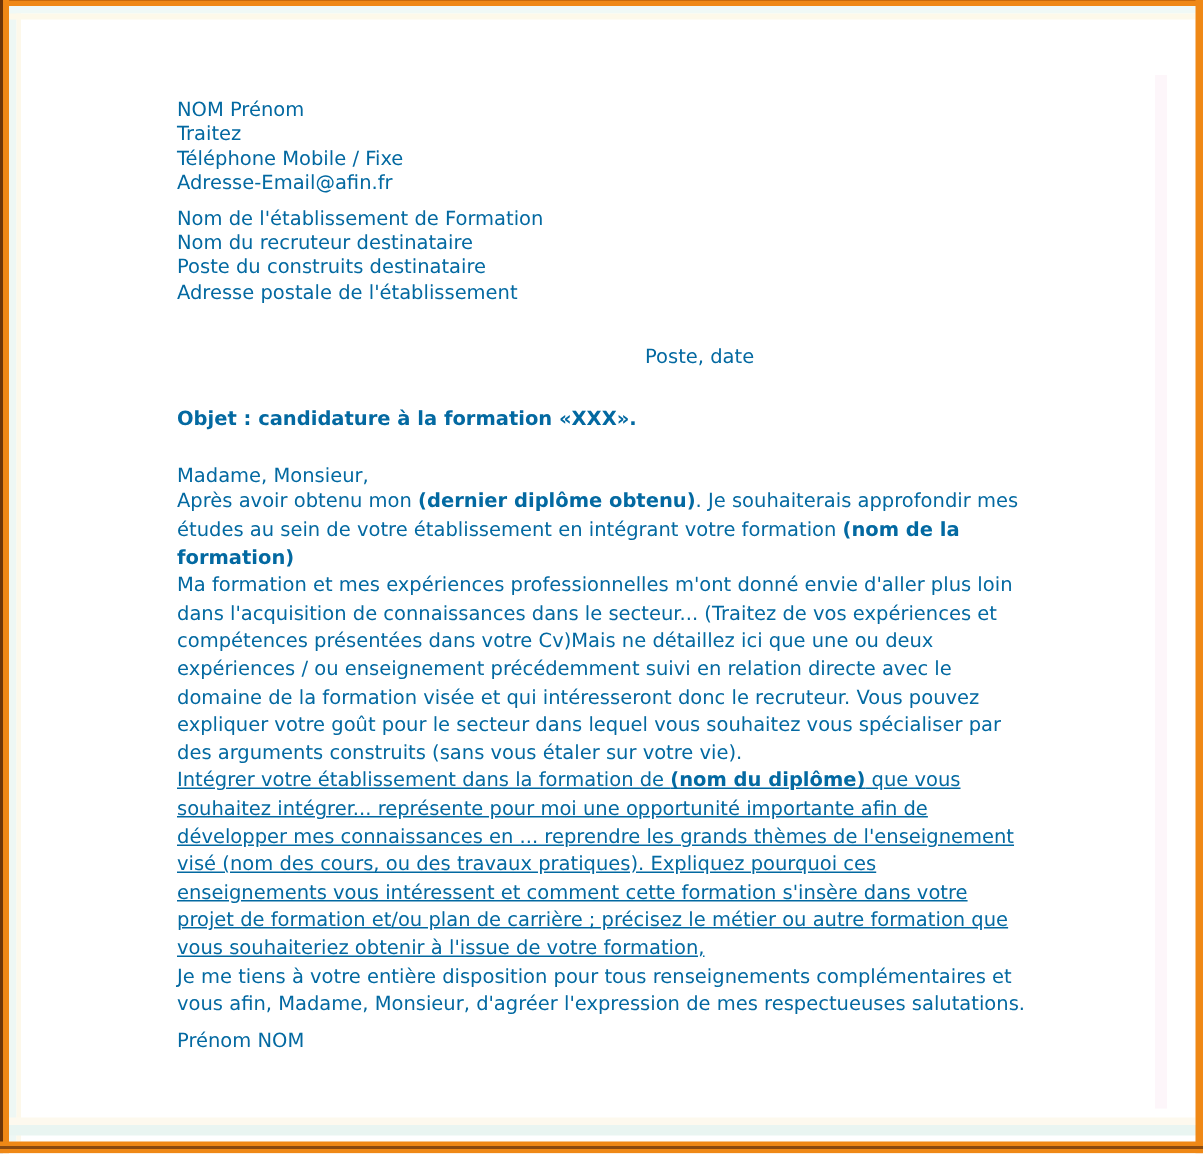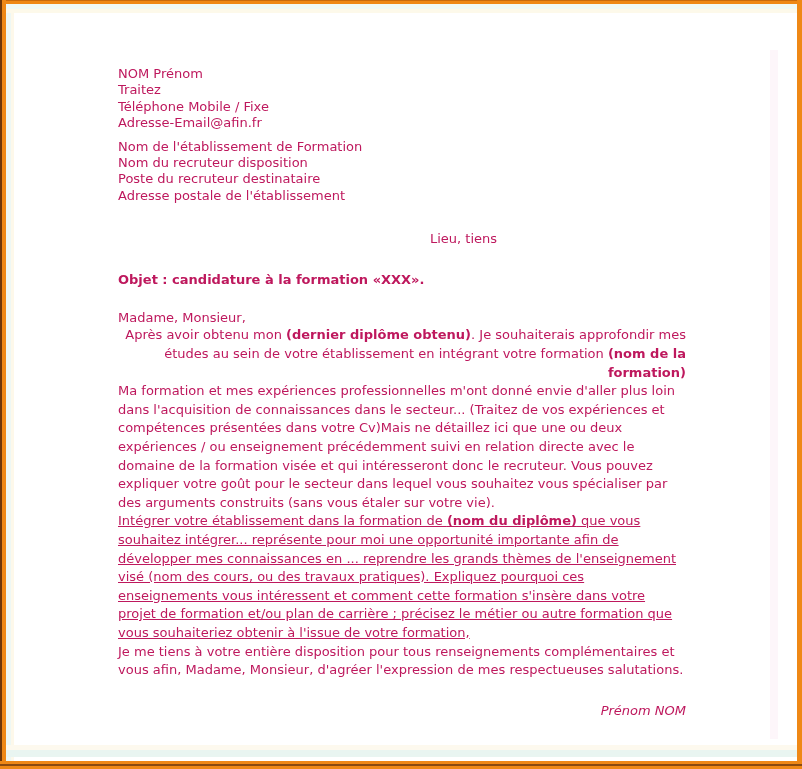--- a/index.html
+++ b/index.html
@@ -33,36 +33,36 @@
   .strip-right-pink  { right:24px; top:50px; bottom:30px; width:8px; background:#fdf6fa; }
   .strip-bottom-cream{ left:6px;  right:5px; bottom:19px; height:5px; background:#fdf9ee; }
   .strip-bottom-cyan { left:0;    right:0;   bottom:12px; height:7px; background:#e9f5f1; }
 
   .content {
     position: absolute;
     left: 118px;
     top: 0;
     width: 568px;
     z-index: 2;
-    color: #be185d;
+    color: #0369a1;
     font-size: 13px;
     line-height: 16.4px;
   }
   .sender    { margin-top: 66px; }
   .recipient { margin-top: 7px; }
   .place-date{ margin-top: 27px; margin-left: 312px; }
   .subject   { margin-top: 24px; font-weight: bold; }
   .salutation{ margin-top: 22px; }
   p.para     { margin: 0; line-height: 18.6px; }
-  .para-1 { margin-top: 17px; text-align: right; }
+  .para-1 { margin-top: 17px; }
   .para-2 { margin-top: 9px; }
   .para-3 { margin-top: 8px; text-decoration: underline; }
   .para-4 { margin-top: 3px; }
   .b { font-weight: bold; }
-  .signature { margin-top: 23px; text-align: right; font-style: italic; }
+  .signature { margin-top: 7px; text-align: left; }
 </style>
 </head>
 <body>
 
 <div class="frame">
 
   <div class="strip strip-left-cyan"></div>
   <div class="strip strip-left-cream"></div>
   <div class="strip strip-top-cyan"></div>
   <div class="strip strip-top-cream"></div>
@@ -79,26 +79,26 @@
 
     <div class="sender">
       <div>NOM Prénom</div>
       <div>Traitez</div>
       <div>Téléphone Mobile / Fixe</div>
       <div>Adresse-Email@afin.fr</div>
     </div>
 
     <div class="recipient">
       <div>Nom de l'établissement de Formation</div>
-      <div>Nom du recruteur disposition</div>
-      <div>Poste du recruteur destinataire</div>
+      <div>Nom du recruteur destinataire</div>
+      <div>Poste du construits destinataire</div>
       <div>Adresse postale de l'établissement</div>
     </div>
 
-    <div class="place-date">Lieu, tiens</div>
+    <div class="place-date">Poste, date</div>
 
     <div class="subject">Objet : candidature à la formation «XXX».</div>
 
     <div class="salutation">Madame, Monsieur,</div>
 
     <p class="para para-1"><span>Après avoir obtenu mon </span><span class="b">(dernier diplôme obtenu)</span><span>. Je souhaiterais approfondir mes études au sein de votre établissement en intégrant votre formation </span><span class="b">(nom de la formation)</span></p>
 
     <p class="para para-2"><span>Ma formation et mes expériences professionnelles m'ont donné envie d'aller plus loin dans l'acquisition de connaissances dans le secteur... (Traitez de vos expériences et compétences présentées dans votre Cv)Mais ne détaillez ici que une ou deux expériences / ou enseignement précédemment suivi en relation directe avec le domaine de la formation visée et qui intéresseront donc le recruteur. Vous pouvez expliquer votre goût pour le secteur dans lequel vous souhaitez vous spécialiser par des arguments construits (sans vous étaler sur votre vie).</span></p>
 
     <p class="para para-3"><span>Intégrer votre établissement dans la formation de </span><span class="b">(nom du diplôme)</span><span> que vous souhaitez intégrer... représente pour moi une opportunité importante afin de développer mes connaissances en ... reprendre les grands thèmes de l'enseignement visé (nom des cours, ou des travaux pratiques). Expliquez pourquoi ces enseignements vous intéressent et comment cette formation s'insère dans votre projet de formation et/ou plan de carrière ; précisez le métier ou autre formation que vous souhaiteriez obtenir à l'issue de votre formation,</span></p>

